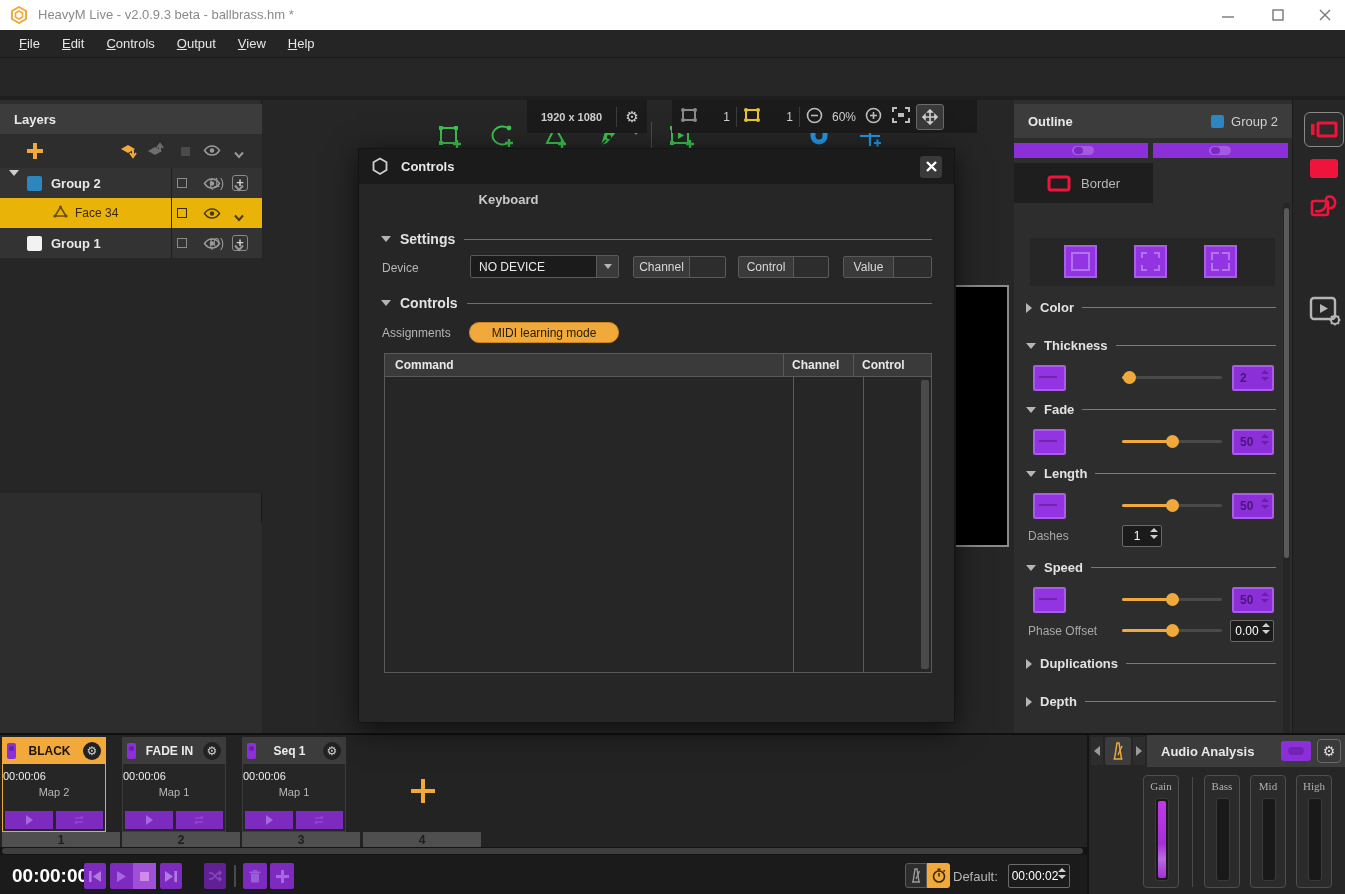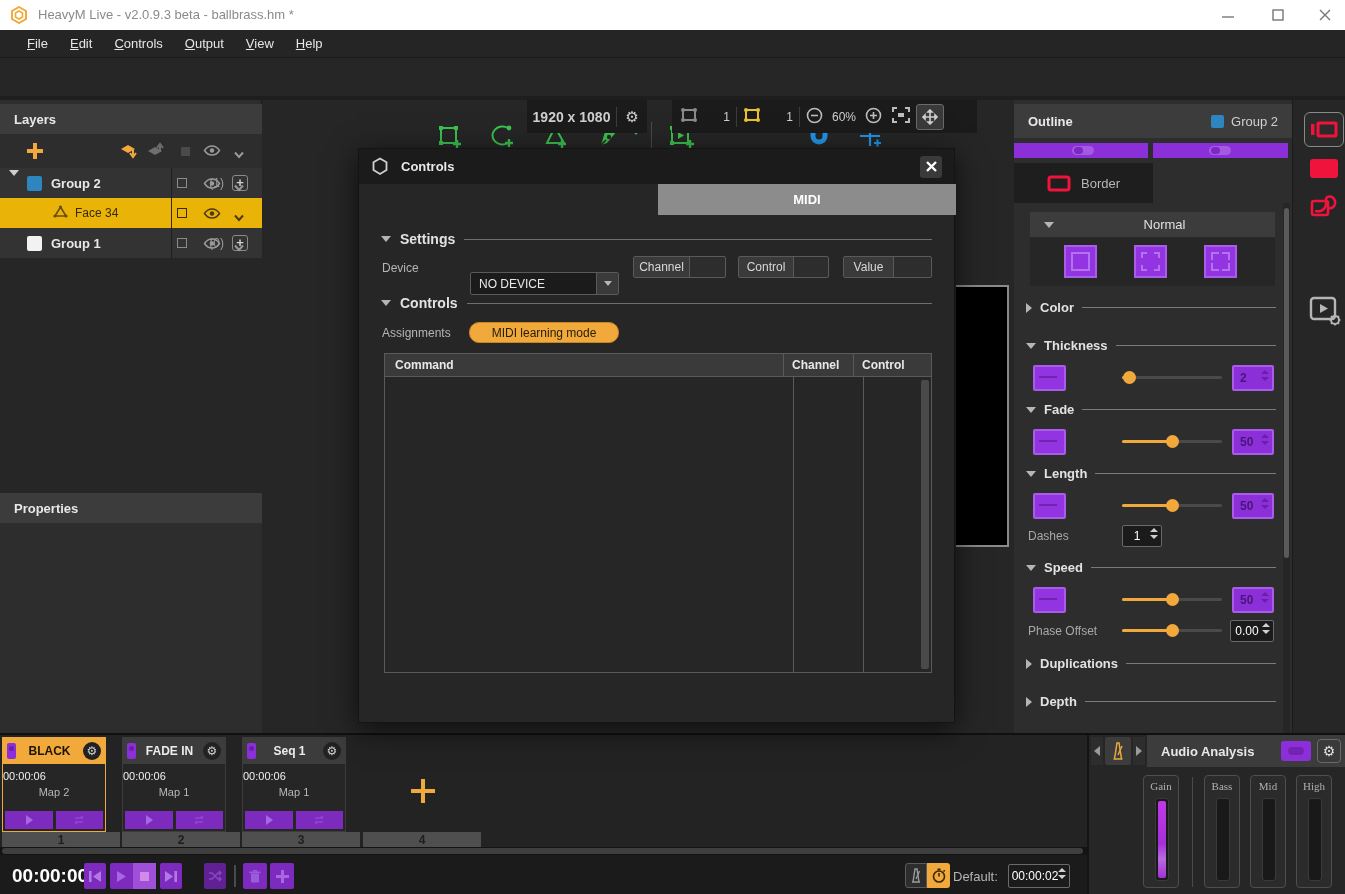--- a/index.html
+++ b/index.html
@@ -11,21 +11,21 @@
   }
   .abs { position:absolute; }
   .flex { display:flex; align-items:center; }
   .bold { font-weight:bold; }
 
   
   .titlebar { left:0; top:0; width:1345px; height:30px; background:#ffffff; color:#8a8a8a; }
   .titlebar .wbtn { width:40px; height:30px; display:flex; align-items:center; justify-content:center; color:#777; }
 
   
-  .menubar { left:0; top:30px; width:1345px; height:28px; background:#252525; border-bottom:1px solid #1b1b1b; display:flex; align-items:center; padding-left:16px; }
+  .menubar { left:0; top:30px; width:1345px; height:28px; background:#252525; border-bottom:1px solid #1b1b1b; display:flex; align-items:center; padding-left:8px; }
   .menubar span { padding:0 11px; color:#e6e6e6; font-size:13px; }
 
   
   .toolbar { left:0; top:58px; width:1345px; height:42px; background:#262626; border-bottom:4px solid #1e1e1e; }
 
   
   .panel-header { background:#3c3c3c; color:#e8e8e8; font-weight:bold; font-size:13px; display:flex; align-items:center; padding:0 14px; }
   .leftpanel  { left:0; top:100px; width:262px; height:633px; background:#2d2d2d; border-right:1px solid #1a1a1a; }
   .rightpanel { left:1014px; top:100px; width:278px; height:633px; background:#2d2d2d; }
   .rsidebar   { left:1292px; top:100px; width:53px; height:633px; background:#262626; border-left:1px solid #1a1a1a; }
@@ -305,28 +305,25 @@
       </span>
       <span class="abs" style="left:233px;top:12px">
         <svg width="12" height="8">
             <path d="M2 1.5 L6 6 L10 1.5" stroke="#9a9a9a" stroke-width="2" fill="none"></path>
           </svg>
       </span>
     </div>
 
     <div class="abs" style="left:0;top:158px;width:262px;height:235px;background:#262626"></div>
 
-    <div class="panel-header" style="position:absolute;left:0;top:393px;width:262px;height:30px">
-      <span>Properties</span>
-    </div>
     <div class="abs" style="left:0;top:423px;width:262px;height:210px;background:#2d2d2d"></div>
   </div>
 
   <div class="abs ctrlbox" style="left:527px;top:100px;width:120px">
-    <span class="bold" style="flex:1;text-align:center;font-size:14px">1920 x 1080</span>
+    <span class="bold" style="flex:1;text-align:center;font-size:11px">1920 x 1080</span>
     <span style="width:1px;height:20px;background:#3c3c3c"></span>
     <span style="width:30px;text-align:center;font-size:15px;color:#cfcfcf">⚙</span>
   </div>
   <div class="abs ctrlbox" style="left:672px;top:100px;width:305px;gap:6px;padding:0 8px">
     <span>
       <svg width="18" height="16" viewBox="0 0 18 16">
           <rect x="3" y="3" width="12" height="10" fill="none" stroke="#8a8a8a" stroke-width="2"></rect>
           <circle cx="3" cy="3" r="2" fill="#8a8a8a"></circle>
           <circle cx="15" cy="3" r="2" fill="#8a8a8a"></circle>
           <circle cx="3" cy="13" r="2" fill="#8a8a8a"></circle>
@@ -393,24 +390,20 @@
     <span style="position:absolute;left:58px;top:4px;width:9px;height:7px;border-radius:4px;background:#7d28c4"></span>
   </div>
 
   <div class="abs flex" style="left:1014px;top:163px;width:139px;height:40px;background:#1e1e1e;justify-content:center;gap:10px">
     <svg width="24" height="17" viewBox="0 0 24 17">
         <rect x="2" y="2" width="20" height="13" rx="2" fill="none" stroke="#f0143c" stroke-width="3"></rect>
       </svg>
     <span style="color:#b8b8b8">Border</span>
   </div>
 
-  <div class="abs flex" style="left:1030px;top:212px;width:245px;height:26px;background:#3c3c3c;border-bottom:1px solid #2a2a2a">
-    <span class="tri-down" style="margin-left:14px"></span>
-    <span style="flex:1;text-align:center;color:#e0e0e0">Normal</span>
-  </div>
   <div class="abs" style="left:1030px;top:238px;width:245px;height:48px;background:#262626">
     <span class="abs" style="left:34px;top:7px;width:33px;height:33px;background:#9334e3;border:2px solid #a95ce8">
         <span style="position:absolute;inset:5px;border:2px solid #b473ec"></span>
       </span>
     <span class="abs" style="left:104px;top:7px;width:33px;height:33px;background:#9334e3;border:2px solid #a95ce8">
         <span style="position:absolute;inset:5px;border:2px dashed #b473ec"></span>
       </span>
     <span class="abs" style="left:174px;top:7px;width:33px;height:33px;background:#9334e3;border:2px solid #a95ce8">
         <span style="position:absolute;left:5px;top:5px;width:8px;height:8px;border-left:2px solid #b473ec;border-top:2px solid #b473ec"></span>
         <span style="position:absolute;right:5px;top:5px;width:8px;height:8px;border-right:2px solid #b473ec;border-top:2px solid #b473ec"></span>
@@ -572,31 +565,31 @@
       <svg width="18" height="19" viewBox="0 0 18 19">
           <path d="M9 1.5 L15.5 5.2 V13 L9 17 L2.5 13 V5.2 Z" fill="none" stroke="#cfcfcf" stroke-width="1.8"></path>
         </svg>
       <span class="bold" style="margin-left:12px">Controls</span>
       <span style="margin-left:auto;width:22px;height:22px;background:#3a3a3a;border-radius:3px;display:flex;align-items:center;justify-content:center">
         <svg width="11" height="11">
             <path d="M1 1 L10 10 M10 1 L1 10" stroke="#fff" stroke-width="2.4"></path>
           </svg>
       </span>
     </div>
-    <div class="dlg-tab" style="left:299px;width:298px;background:#8c8c8c;color:#fff">
-        <span>MIDI</span>
+    <div class="dlg-tab" style="left:0;width:299px;background:#262626;color:#c8c8c8">
+        <span>Keyboard</span>
       </div>
 
     <div class="sec-head" style="left:22px;top:82px;width:551px">
       <span class="tri-down"></span>
       <span>Settings</span>
       <span class="sec-line"></span>
     </div>
     <span class="abs" style="left:23px;top:112px;color:#b5b5b5;font-size:12px">Device</span>
-    <div class="abs flex" style="left:111px;top:123px;width:149px;height:23px;background:#1b1b1b;border:1px solid #5a5a5a;border-radius:2px">
+    <div class="abs flex" style="left:111px;top:106px;width:149px;height:23px;background:#1b1b1b;border:1px solid #5a5a5a;border-radius:2px">
       <span style="margin-left:8px;font-size:12px;color:#e8e8e8">NO DEVICE</span>
       <span style="margin-left:auto;width:22px;height:100%;background:#3a3a3a;display:flex;align-items:center;justify-content:center;border-left:1px solid #5a5a5a">
           <span class="tri-down" style="border-top-width:5px;border-left-width:4px;border-right-width:4px"></span>
         </span>
     </div>
     <div class="fieldgrp" style="left:274px;top:107px;width:93px">
         <span class="lbl" style="width:56px">Channel</span>
       </div>
     <div class="fieldgrp" style="left:379px;top:107px;width:91px">
         <span class="lbl" style="width:55px">Control</span>

